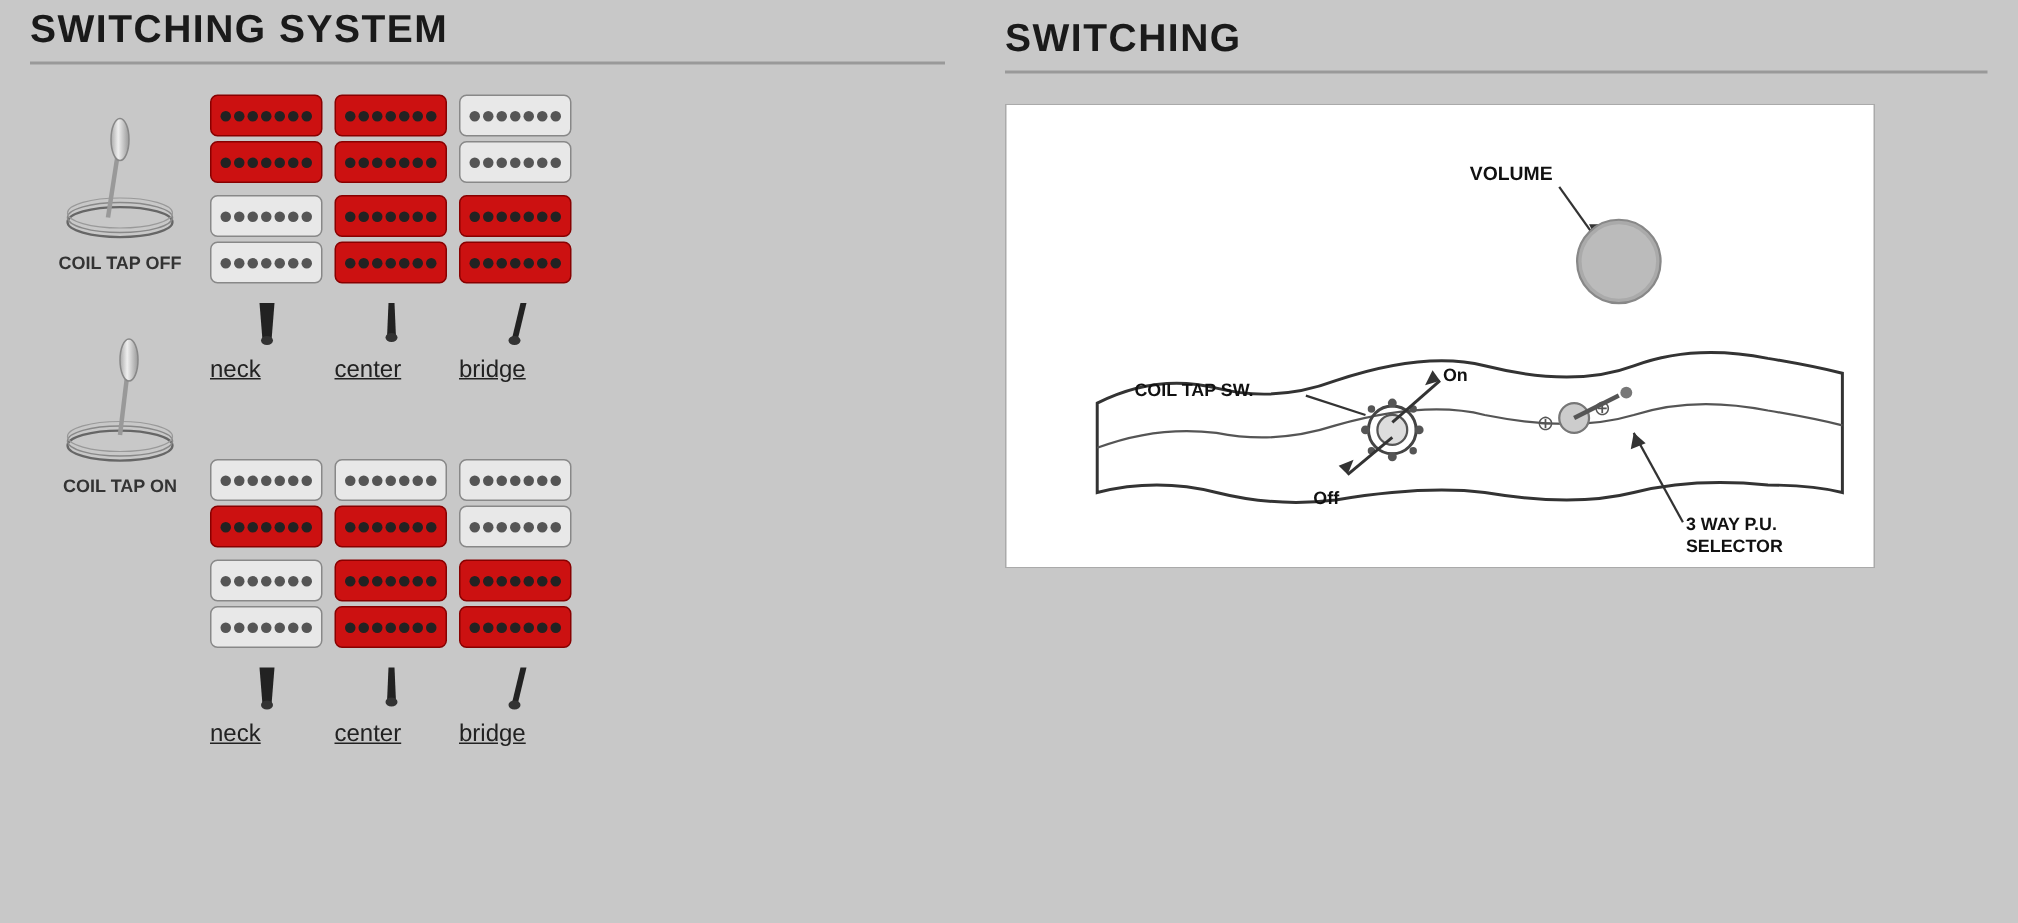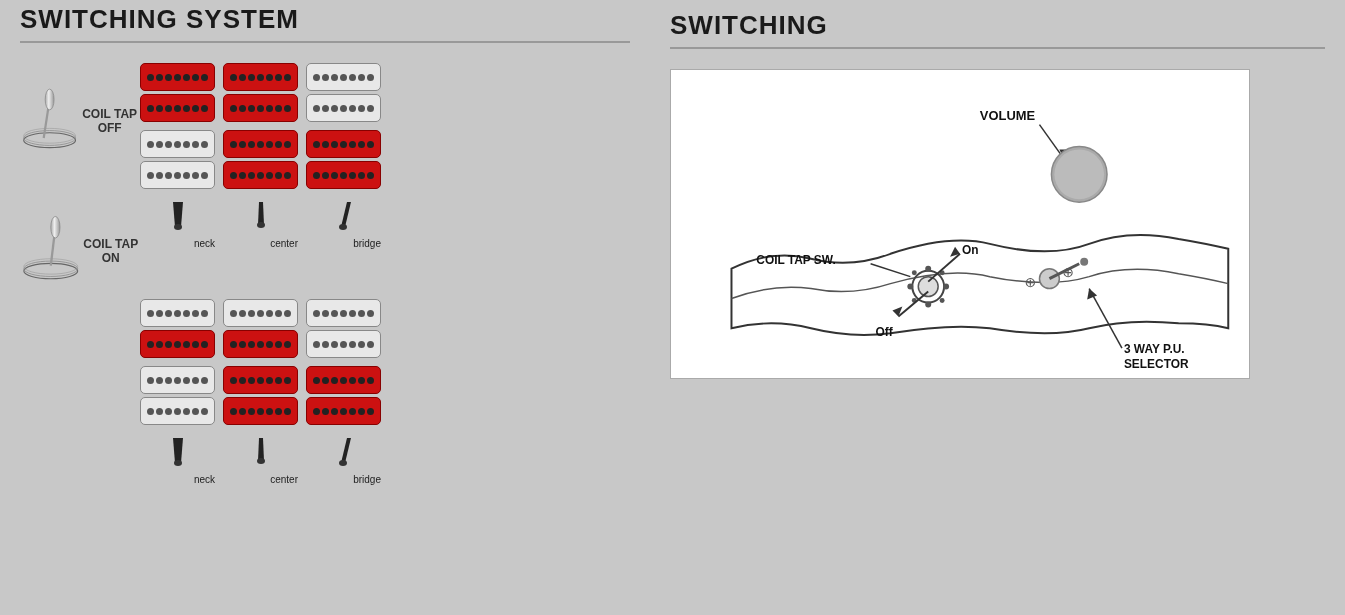--- a/index.html
+++ b/index.html
@@ -68,21 +68,21 @@
       flex-shrink: 0;
     }
 
     .pickup.inactive .pickup-dot {
       background: #555;
     }
 
     
     .toggle-container {
       display: flex;
-      flex-direction: row;
+      flex-direction: column;
       align-items: center;
       margin-top: 10px;
     }
 
     .toggle-svg {
       width: 80px;
       height: 90px;
     }
 
     .section-label {
@@ -154,23 +154,24 @@
     }
 
     .name-row {
       display: flex;
       gap: 8px;
       margin-top: 6px;
     }
 
     .name-cell {
       width: 75px;
-      text-align: right;
-      font-size: 10px;
+      text-align: left;
+      font-size: 16px;
       color: #222;
+      text-decoration: underline;
     }
 
     .selector-icons-row {
       display: flex;
       gap: 8px;
       margin-top: 2px;
     }
 
   </style>
 </head>

